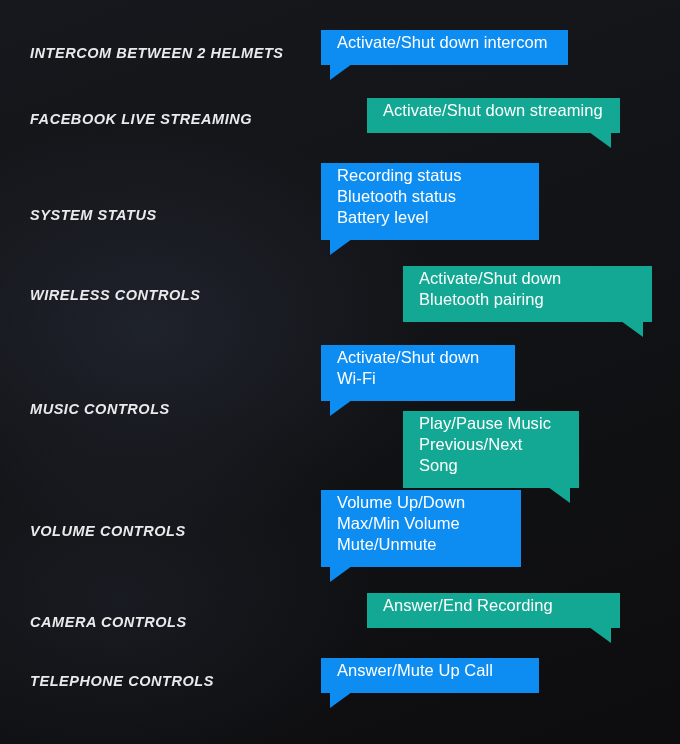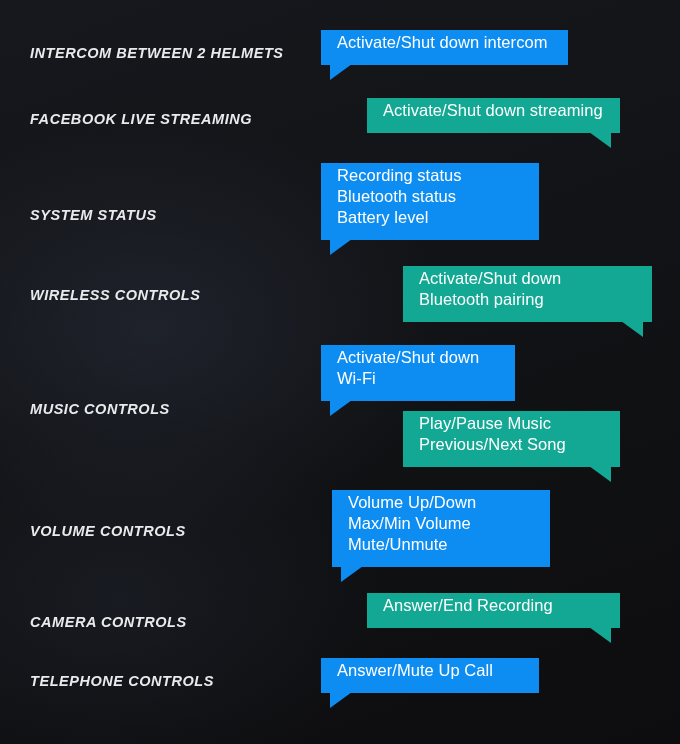--- a/index.html
+++ b/index.html
@@ -93,21 +93,21 @@
     </div>
   <div id="bubbles-layer">
       <div class="bubble blue" style="left: 321px; top: 30px; width: 247px;"><span>Activate/Shut down intercom</span><span class="tail"></span></div>
       <div class="bubble teal" style="left: 367px; top: 98px; width: 253px;"><span>Activate/Shut down streaming</span><span class="tail"></span></div>
       <div class="bubble blue" style="left: 321px; top: 163px; width: 218px;"><span>Recording status
 Bluetooth status
 Battery level</span><span class="tail"></span></div>
       <div class="bubble teal" style="left: 403px; top: 266px; width: 249px;"><span>Activate/Shut down
 Bluetooth pairing</span><span class="tail"></span></div>
       <div class="bubble blue" style="left: 321px; top: 345px; width: 194px;"><span>Activate/Shut down Wi-Fi</span><span class="tail"></span></div>
-      <div class="bubble teal" style="left: 403px; top: 411px; width: 217px;"><span>Play/Pause Music
+      <div class="bubble teal" style="left: 403px; top: 411px; width: 176px;"><span>Play/Pause Music
 Previous/Next Song</span><span class="tail"></span></div>
-      <div class="bubble blue" style="left: 321px; top: 490px; width: 218px; margin-left: 11px;"><span>Volume Up/Down
+      <div class="bubble blue" style="left: 321px; top: 490px; width: 200px;"><span>Volume Up/Down
 Max/Min Volume
 Mute/Unmute</span><span class="tail"></span></div>
       <div class="bubble teal" style="left: 367px; top: 593px; width: 253px;"><span>Answer/End Recording</span><span class="tail"></span></div>
       <div class="bubble blue" style="left: 321px; top: 658px; width: 218px;"><span>Answer/Mute Up Call</span><span class="tail"></span></div>
     </div>
 </div>
 
 </body></html>

